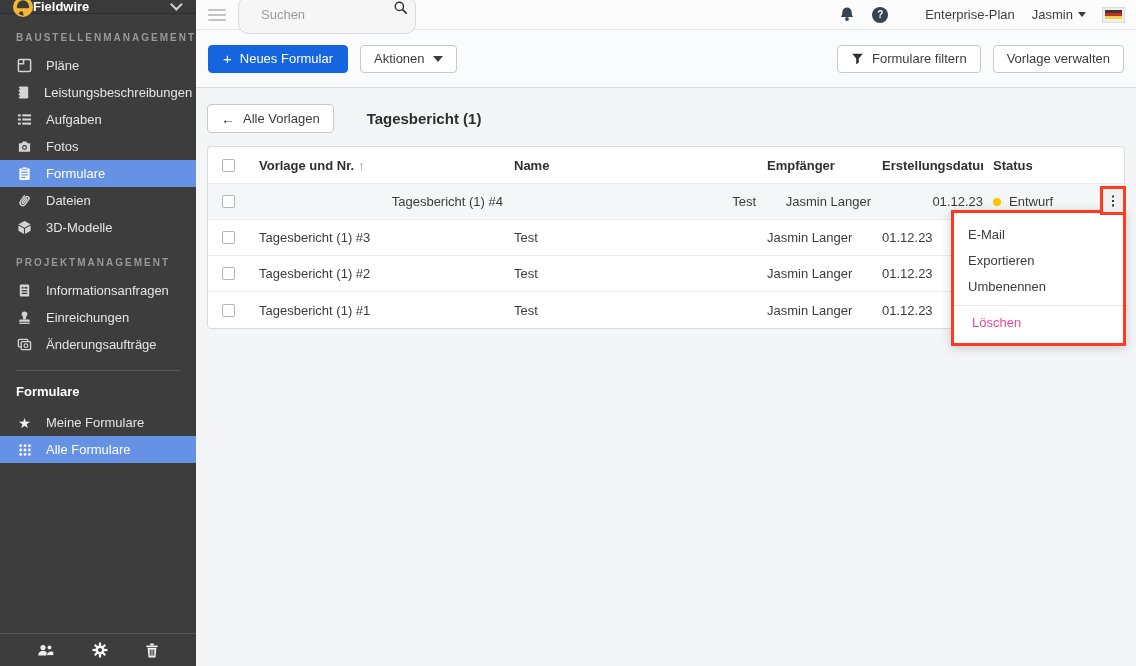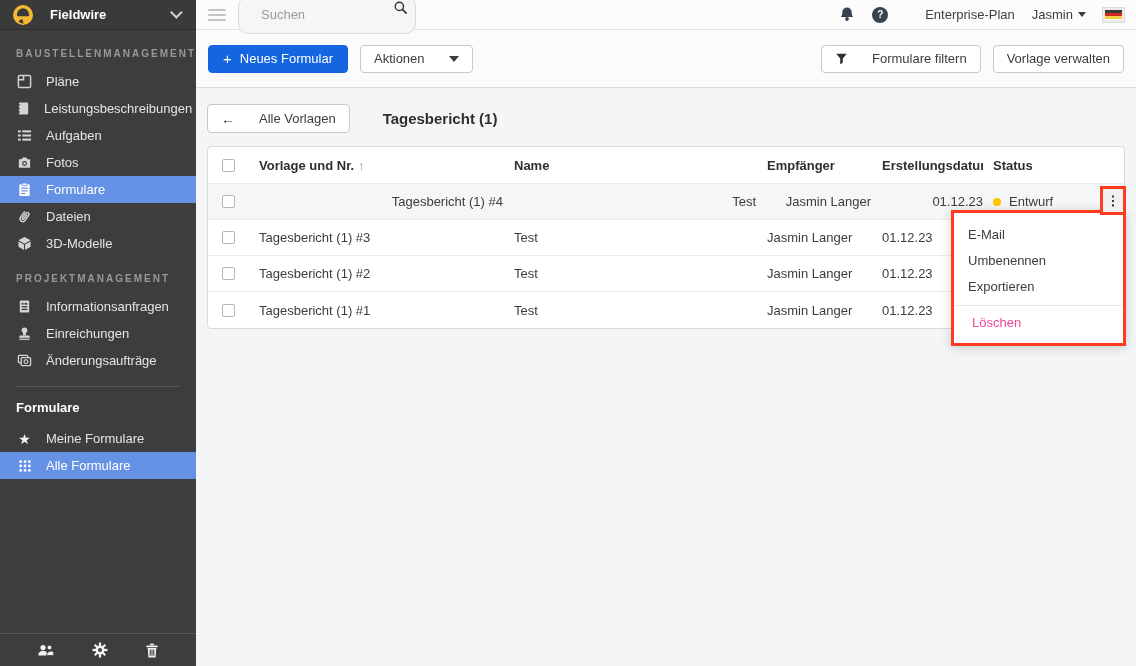--- a/index.html
+++ b/index.html
@@ -2,21 +2,21 @@
 <html><head>
 <meta charset="utf-8">
 <style>
   * { margin:0; padding:0; box-sizing:border-box; }
   html,body { width:1136px; height:666px; overflow:hidden; }
   body { font-family:"Liberation Sans", sans-serif; font-size:13px; color:#3c3c3c; background:#f4f5f7; }
   .app { position:relative; width:1136px; height:666px; display:flex; }
 
   
   .sidebar { width:196px; min-width:196px; background:#3d3d3d; display:flex; flex-direction:column; color:#e2e2e2; }
-  .logo-bar { height:30px; background:#3a3a3a; border-bottom:1px solid #2d2d2d; display:flex; align-items:center; gap:17px; padding:0 13px; }
+  .logo-bar { height:14px; background:#3a3a3a; border-bottom:1px solid #2d2d2d; display:flex; align-items:center; gap:0; padding:0 13px; }
   .logo-badge { width:20px; height:20px; flex:none; }
   .brand-name { color:#fff; font-weight:bold; font-size:13px; }
   .chev-down { margin-left:auto; width:9px; height:9px; border-left:2px solid #cfcfcf; border-bottom:2px solid #cfcfcf; transform:rotate(-45deg) translateY(-3px); }
   .nav { padding-top:2px; }
   .section-header { padding:16px 16px 9px; font-size:10px; font-weight:bold; letter-spacing:2px; color:#989898; }
   .nav-item { display:flex; align-items:center; height:27px; padding:0 16px; gap:13px; color:#e4e4e4; cursor:pointer; }
   .nav-item .ic { width:17px; display:flex; justify-content:center; align-items:center; color:#d4d4d4; }
   .nav-item.selected { background:#6592e4; color:#fff; }
   .nav-item.selected .ic { color:#fff; }
   .side-divider { border-top:1px solid #585858; margin:12px 16px 0; }
@@ -36,21 +36,21 @@
   .search-glass { position:absolute; right:7px; top:3px; }
   .topbar-right { margin-left:auto; display:flex; align-items:center; gap:17px; }
   .q-circle { width:16px; height:16px; border-radius:50%; background:#3a4150; color:#fff; font-size:10px; font-weight:bold; display:flex; align-items:center; justify-content:center; }
   .top-label { color:#3f3f3f;margin-left:20px; }
   .user-menu { display:flex; align-items:center; gap:5px; cursor:pointer; }
   .tri-down { width:0; height:0; border-left:4px solid transparent; border-right:4px solid transparent; border-top:5px solid #3c3c3c; }
   .flag { width:21px; height:14px; border:2px solid #ededed; outline:1px solid #dcdcdc; display:flex; flex-direction:column; }
   .flag div { flex:1; }
 
   .toolbar { height:58px; background:#fafbfc; border-bottom:1px solid #d8dadd; display:flex; align-items:center; padding:0 12px; gap:12px; }
-  .btn { display:inline-flex; align-items:center; gap:24px; height:28px; padding:0 13px; background:#fff; border:1px solid #c9c9c9; border-radius:4px; font-size:13px; color:#3c3c3c; cursor:pointer; white-space:nowrap; }
+  .btn { display:inline-flex; align-items:center; gap:8px; height:28px; padding:0 13px; background:#fff; border:1px solid #c9c9c9; border-radius:4px; font-size:13px; color:#3c3c3c; cursor:pointer; white-space:nowrap; }
   .btn-primary { display:inline-flex; align-items:center; gap:8px; height:28px; padding:0 14px; background:#1565e0; border:1px solid #1565e0; border-radius:4px; color:#fff; font-size:13px; cursor:pointer; }
   .plus { font-size:15px; line-height:1; }
   .tri-sm { width:0; height:0; border-left:5px solid transparent; border-right:5px solid transparent; border-top:6px solid #3c3c3c; }
   .toolbar-right { margin-left:auto; display:flex; gap:12px; }
 
   .content { flex:1; background:#f4f5f7; padding:16px 11px 0; }
   .crumb-row { display:flex; align-items:center; gap:33px; }
   .back-btn { height:29px; }
   .arrow-left { font-size:14px; }
   .page-title { font-size:15px; font-weight:bold; color:#2e2e2e; }
@@ -419,19 +419,19 @@
       </div>
     </div>
   </div>
 
   <div class="kebab-hl">
     <span class="kebab-glyph">⋮</span>
   </div>
 
   <div class="ctx-menu">
     <div class="ctx-item">E-Mail</div>
+    <div class="ctx-item">Exportieren</div>
     <div class="ctx-item">Umbenennen</div>
-    <div class="ctx-item">Exportieren</div>
     <div class="ctx-sep"></div>
     <div class="ctx-item danger">Löschen</div>
   </div>
 
 </div>
 
 </body></html>

